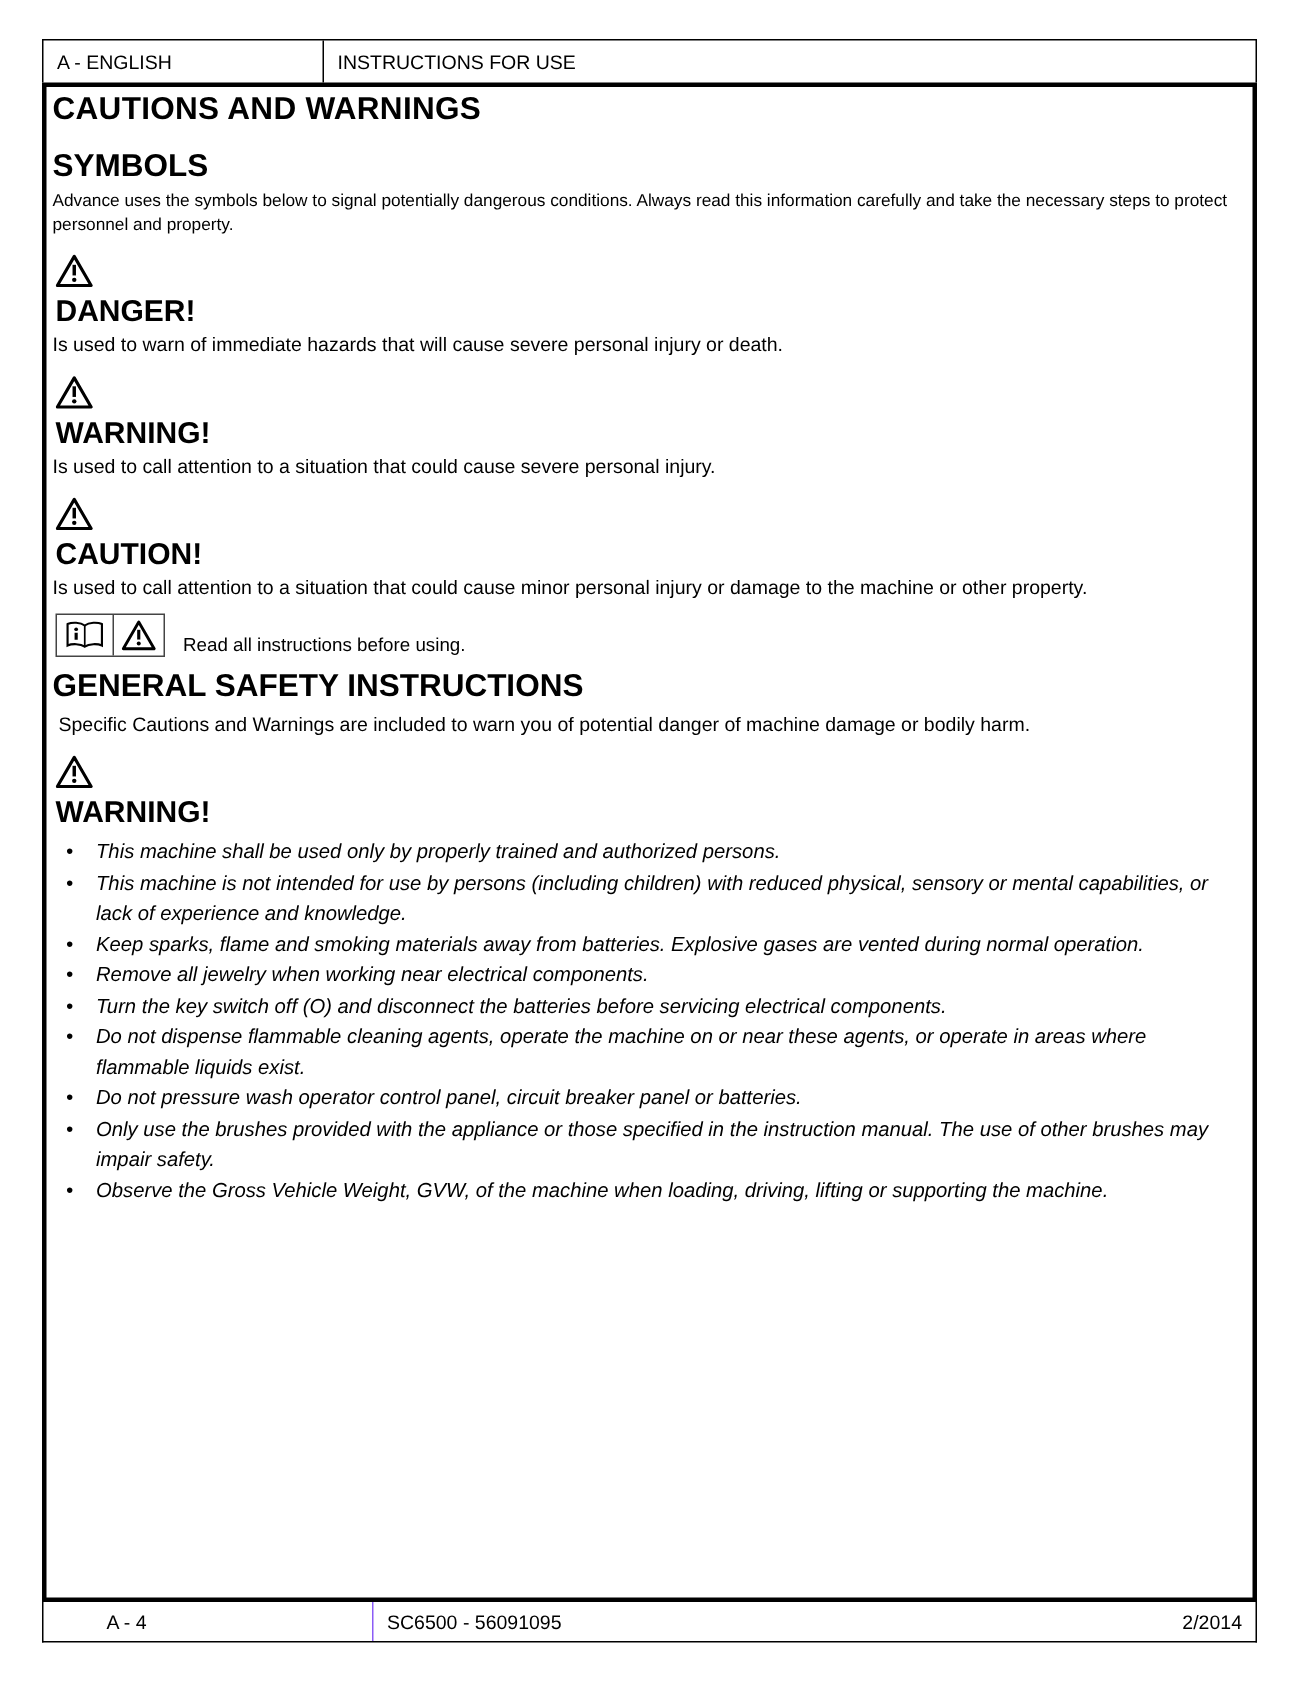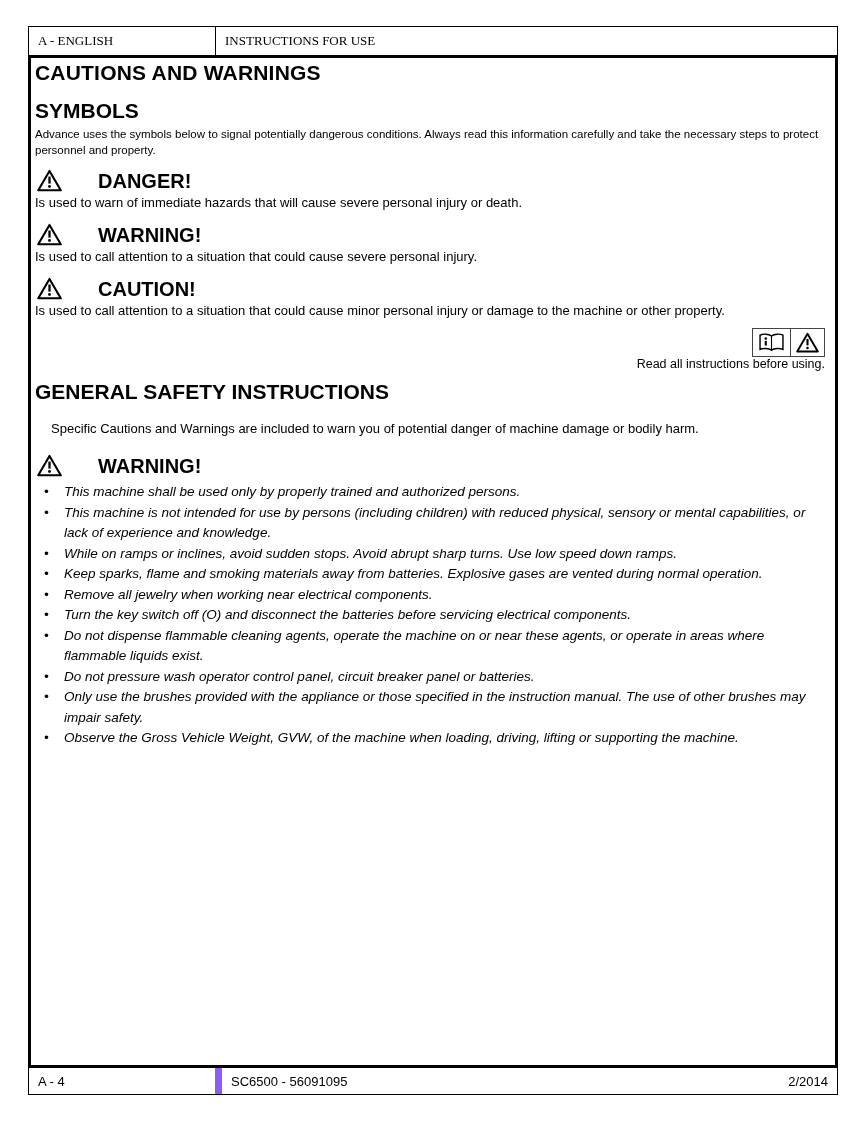--- a/index.html
+++ b/index.html
@@ -5,70 +5,70 @@
   html, body { margin: 0; padding: 0; background: #fff; }
   body {
     width: 866px; height: 1122px;
     font-family: "Liberation Sans", sans-serif;
     color: #000;
     position: relative;
   }
   .sheet { box-sizing: border-box; padding: 26px 28px 0 28px; }
 
   
-  .header { display: flex; border: 1px solid #000; border-bottom: none; height: 28px; font-family: Liberation Serif, serif; }
+  .header { display: flex; border: 1px solid #000; border-bottom: none; height: 28px; }
   .header .cell-left { width: 177px; display: flex; align-items: center; padding-left: 9px; font-size: 13px; }
   .header .cell-right { flex: 1; border-left: 1px solid #000; display: flex; align-items: center; padding-left: 9px; font-size: 13px; }
 
   
   .content-box {
     box-sizing: border-box;
     border: 3px solid #000;
     height: 1013px;
     padding: 3px 10px 0 4px;
     overflow: hidden;
   }
 
   h1.page-title { font-size: 21px; margin: 0 0 14px 0; line-height: 1.15; letter-spacing: 0.2px; }
   h2.section-heading { font-size: 21px; margin: 2px 0 3px 0; line-height: 1.15; }
   .small-para { font-size: 11.5px; line-height: 16px; margin: 0; }
 
-  .alert-heading { display: flex; align-items: flex-end; gap: 36px; margin: 11px 0 2px 2px; }
+  .alert-heading { display: flex; align-items: flex-start; gap: 5px; margin: 11px 0 2px 2px; flex-direction: column; }
   .alert-heading .tri { flex: 0 0 auto; display: block; }
   .alert-title { font-size: 20px; font-weight: bold; line-height: 1.1; }
   .alert-text { font-size: 13px; line-height: 18px; margin: 1px 0 0 0; }
 
-  .read-row { display: flex; align-items: flex-end; margin: 8px 0 2px 2px; flex-direction: column; }
+  .read-row { display: flex; align-items: flex-end; margin: 8px 0 2px 2px; }
   .icon-boxes { display: inline-flex; border: 1px solid #444; }
   .icon-cell { padding: 3px 5px; display: flex; align-items: center; }
   .icon-cell + .icon-cell { border-left: 1px solid #444; }
   .read-text { font-size: 12.5px; margin: 0 0 1px 12px; }
 
   h2.general-heading { font-size: 21px; margin: 8px 0 4px 0; line-height: 1.15; }
-  .general-intro { font-size: 13px; line-height: 18px; margin: 16px; }
+  .general-intro { font-size: 13px; line-height: 18px; margin: 4px; }
 
   ul.bullets { list-style: none; margin: 5px 0 0 0; padding: 0; }
   ul.bullets li {
     position: relative;
     padding-left: 29px;
     font-size: 13.5px;
     line-height: 20.5px;
     font-style: italic;
   }
   ul.bullets li::before {
     content: "\2022";
     position: absolute;
     left: 9px; top: 0;
     font-size: 13.5px;
   }
 
   
-  .footer { display: flex; border: 1px solid #000; border-top: none; height: 26px; font-size: 13px; }
+  .footer { display: flex; border: 1px solid #000; border-top: none; height: 26px; font-size: 13px; padding-left: 33px; }
   .footer .f-left { width: 177px; display: flex; align-items: center; padding-left: 9px; }
-  .footer .f-center { flex: 1; border-left: 7px solid #8b5cf6; display: flex; align-items: center; padding-left: 9px; }
+  .footer .f-center { flex: 1; border-left: 1px solid #8b5cf6; display: flex; align-items: center; padding-left: 9px; }
   .footer .f-right { display: flex; align-items: center; padding-right: 9px; }
 </style>
 </head>
 <body>
 
 <div class="sheet">
 
   <div class="header">
     <div class="cell-left">A - ENGLISH</div>
     <div class="cell-right">INSTRUCTIONS FOR USE</div>
@@ -139,21 +139,20 @@
         <path d="M12 1.8 L22.8 20.4 H1.2 Z" fill="none" stroke="#000" stroke-width="2" stroke-linejoin="round"></path>
         <rect x="10.9" y="7.2" width="2.2" height="6.8" fill="#000"></rect>
         <circle cx="12" cy="16.8" r="1.4" fill="#000"></circle>
       </svg>
       <span class="alert-title">WARNING!</span>
     </div>
 
     <ul class="bullets">
         <li class="bullet-item">This machine shall be used only by properly trained and authorized persons.</li>
         <li class="bullet-item">This machine is not intended for use by persons (including children) with reduced physical, sensory or mental capabilities, or lack of experience and knowledge.</li>
-        <li class="bullet-item">While on ramps or inclines, avoid sudden stops.  Avoid abrupt sharp turns.  Use low speed down ramps.</li>
         <li class="bullet-item">Keep sparks, flame and smoking materials away from batteries.  Explosive gases are vented during normal operation.</li>
         <li class="bullet-item">Remove all jewelry when working near electrical components.</li>
         <li class="bullet-item">Turn the key switch off (O) and disconnect the batteries before servicing electrical components.</li>
         <li class="bullet-item">Do not dispense flammable cleaning agents, operate the machine on or near these agents, or operate in areas where flammable liquids exist.</li>
         <li class="bullet-item">Do not pressure wash operator control panel, circuit breaker panel or batteries.</li>
         <li class="bullet-item">Only use the brushes provided with the appliance or those specified in the instruction manual.  The use of other brushes may impair safety.</li>
         <li class="bullet-item">Observe the Gross Vehicle Weight, GVW, of the machine when loading, driving, lifting or supporting the machine.</li>
       </ul>
 
   </div>

